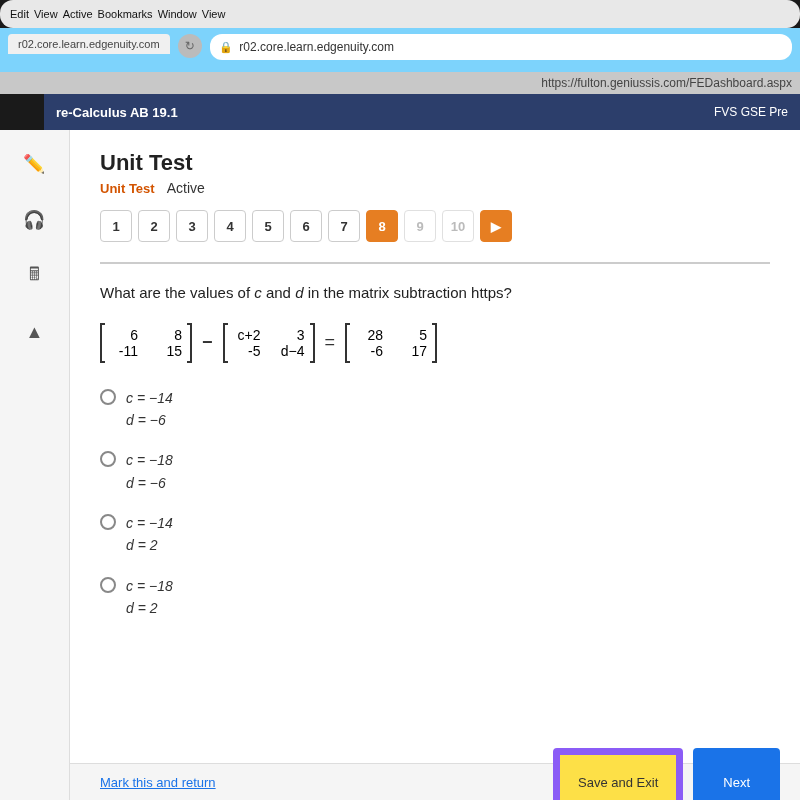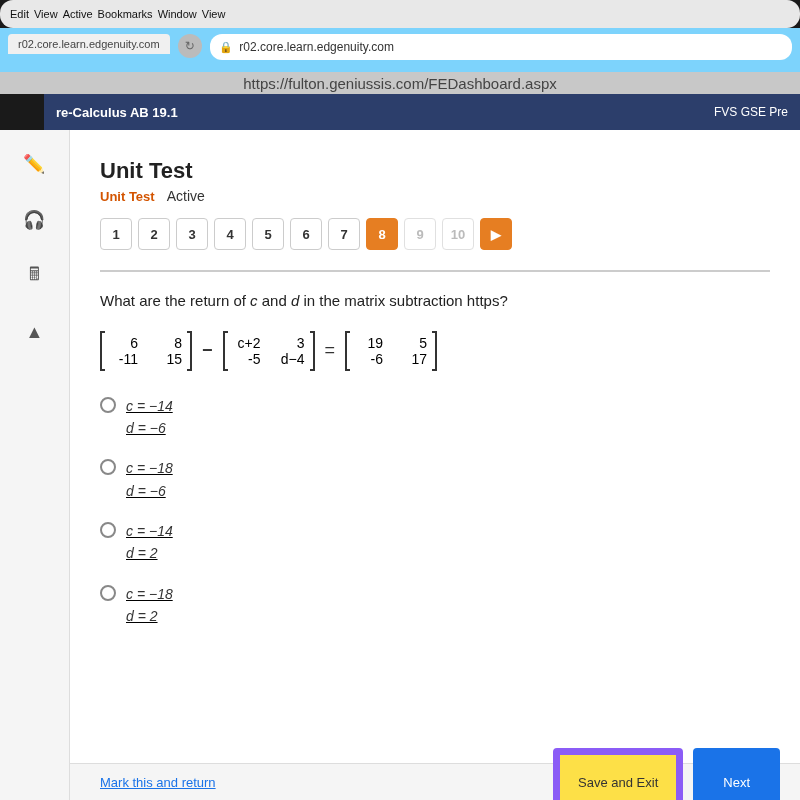--- a/index.html
+++ b/index.html
@@ -68,26 +68,26 @@
       font-size: 12px;
       color: #333;
       gap: 6px;
     }
     .lock-icon { color: #666; font-size: 11px; }
 
     
     .url-row {
       background: #c8c8c8;
       padding: 3px 8px;
-      font-size: 15px;
+      font-size: 12px;
       color: #444;
       height: 22px;
       display: flex;
       align-items: center;
-      justify-content: center;
+      justify-content: flex-end;
     }
 
     
     .app-header {
       background: #2c3e6b;
       height: 36px;
       display: flex;
       align-items: center;
       padding: 0 12px;
       color: white;
@@ -264,21 +264,20 @@
     .answer-options {
       display: flex;
       flex-direction: column;
       gap: 18px;
       margin-bottom: 30px;
     }
     .answer-option {
       display: flex;
       align-items: flex-start;
       gap: 10px;
-      text-decoration: underline;
     }
     .radio-circle {
       width: 16px;
       height: 16px;
       border-radius: 50%;
       border: 2px solid #888;
       background: white;
       cursor: pointer;
       flex-shrink: 0;
       margin-top: 2px;
@@ -333,21 +332,20 @@
       color: white;
       cursor: pointer;
       font-weight: 500;
     }
 
     .content-wrapper {
       position: relative;
       flex: 1;
       display: flex;
       flex-direction: column;
-      margin-top: 8px;
     }
     .scrollable-content {
       flex: 1;
       overflow-y: auto;
       padding: 20px 30px 60px 30px;
     }
   </style>
 </head>
 <body>
 
@@ -408,21 +406,21 @@
         <button class="q-btn">7</button>
         <button class="q-btn active">8</button>
         <button class="q-btn disabled">9</button>
         <button class="q-btn disabled">10</button>
         <button class="q-btn next-arrow">▶</button>
       </div>
 
       <div class="question-divider"></div>
 
       <div class="question-text">
-        <span>What are the return of </span><em>c</em><span> and </span><em>d</em><span> in the matrix subtraction https?</span>
+        <span>What are the values of </span><em>c</em><span> and </span><em>d</em><span> in the matrix subtraction https?</span>
       </div>
 
       <div class="matrix-container">
 
         <div class="matrix">
           <div class="matrix-row">
             <span>6</span>
             <span>8</span>
           </div>
           <div class="matrix-row">
@@ -441,21 +439,21 @@
           <div class="matrix-row">
             <span>-5</span>
             <span>d−4</span>
           </div>
         </div>
 
         <span class="matrix-eq">=</span>
 
         <div class="matrix">
           <div class="matrix-row">
-            <span>19</span>
+            <span>28</span>
             <span>5</span>
           </div>
           <div class="matrix-row">
             <span>-6</span>
             <span>17</span>
           </div>
         </div>
       </div>
 
       <div class="answer-options">

